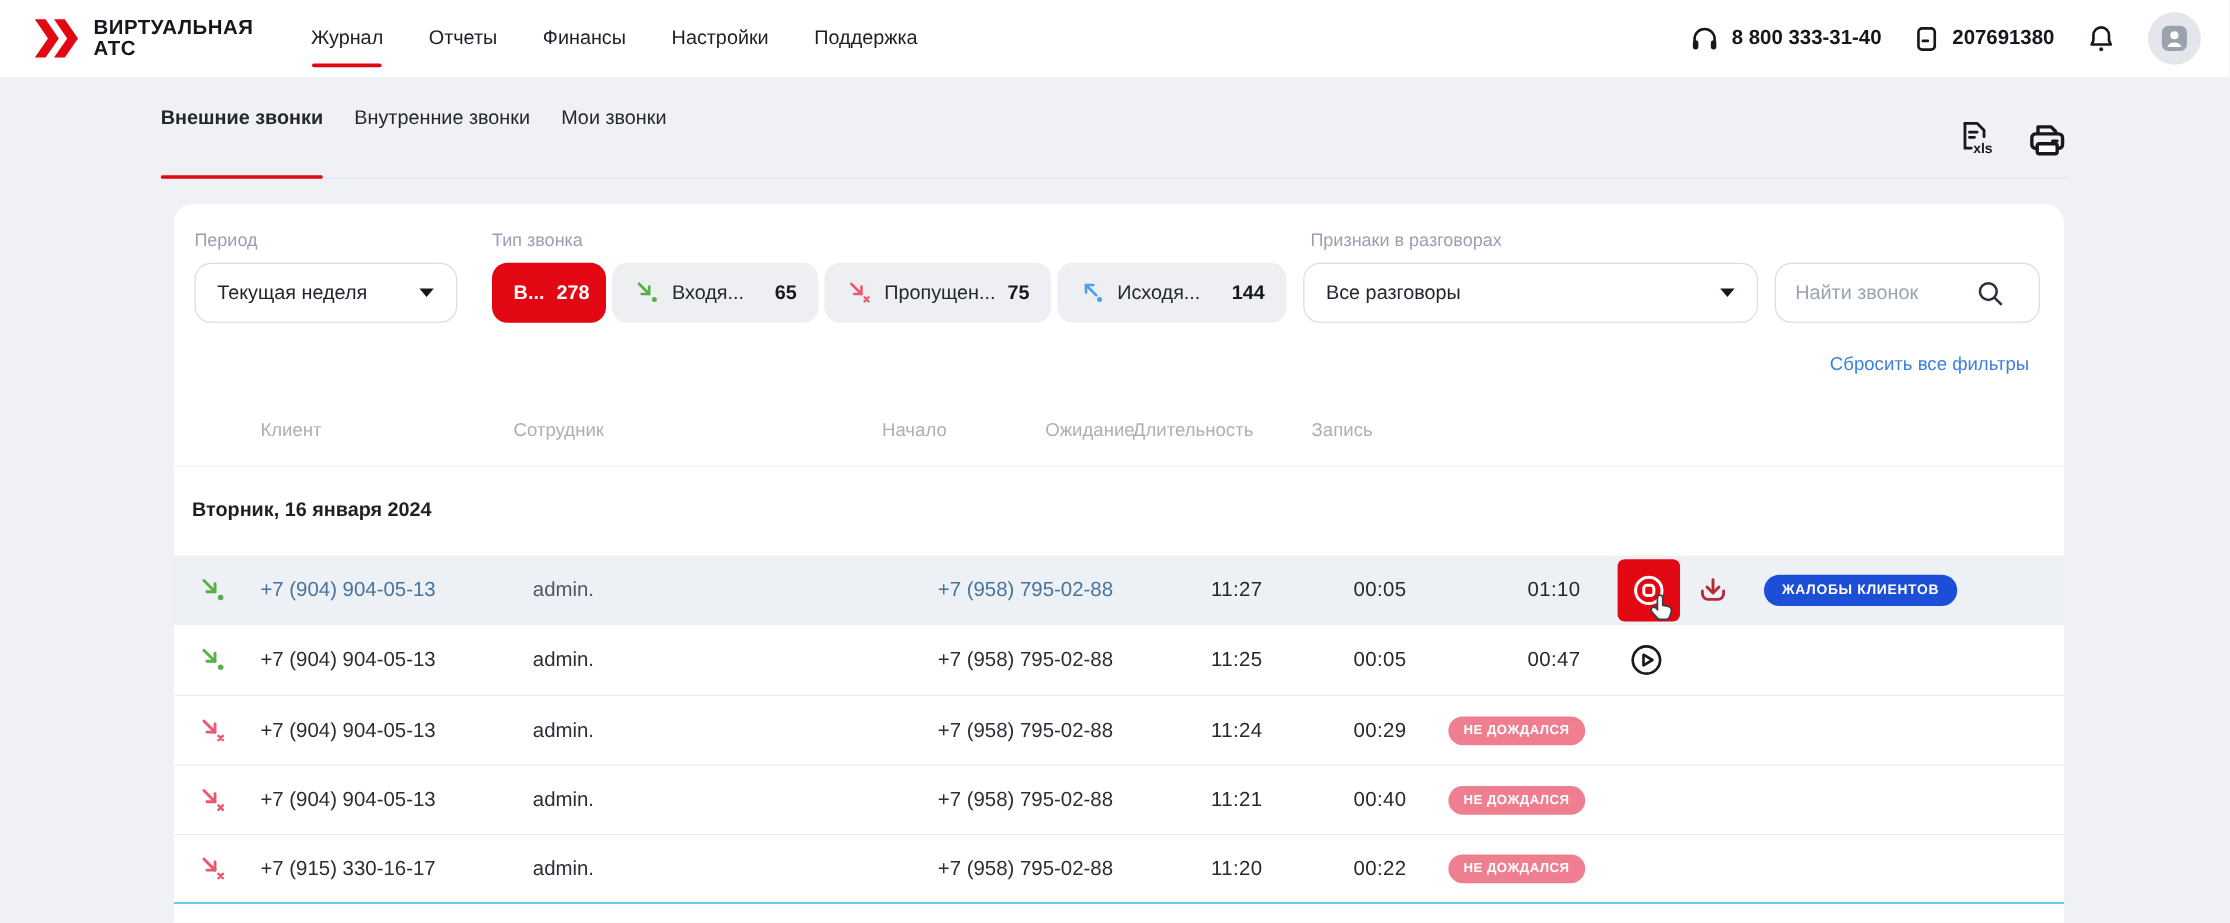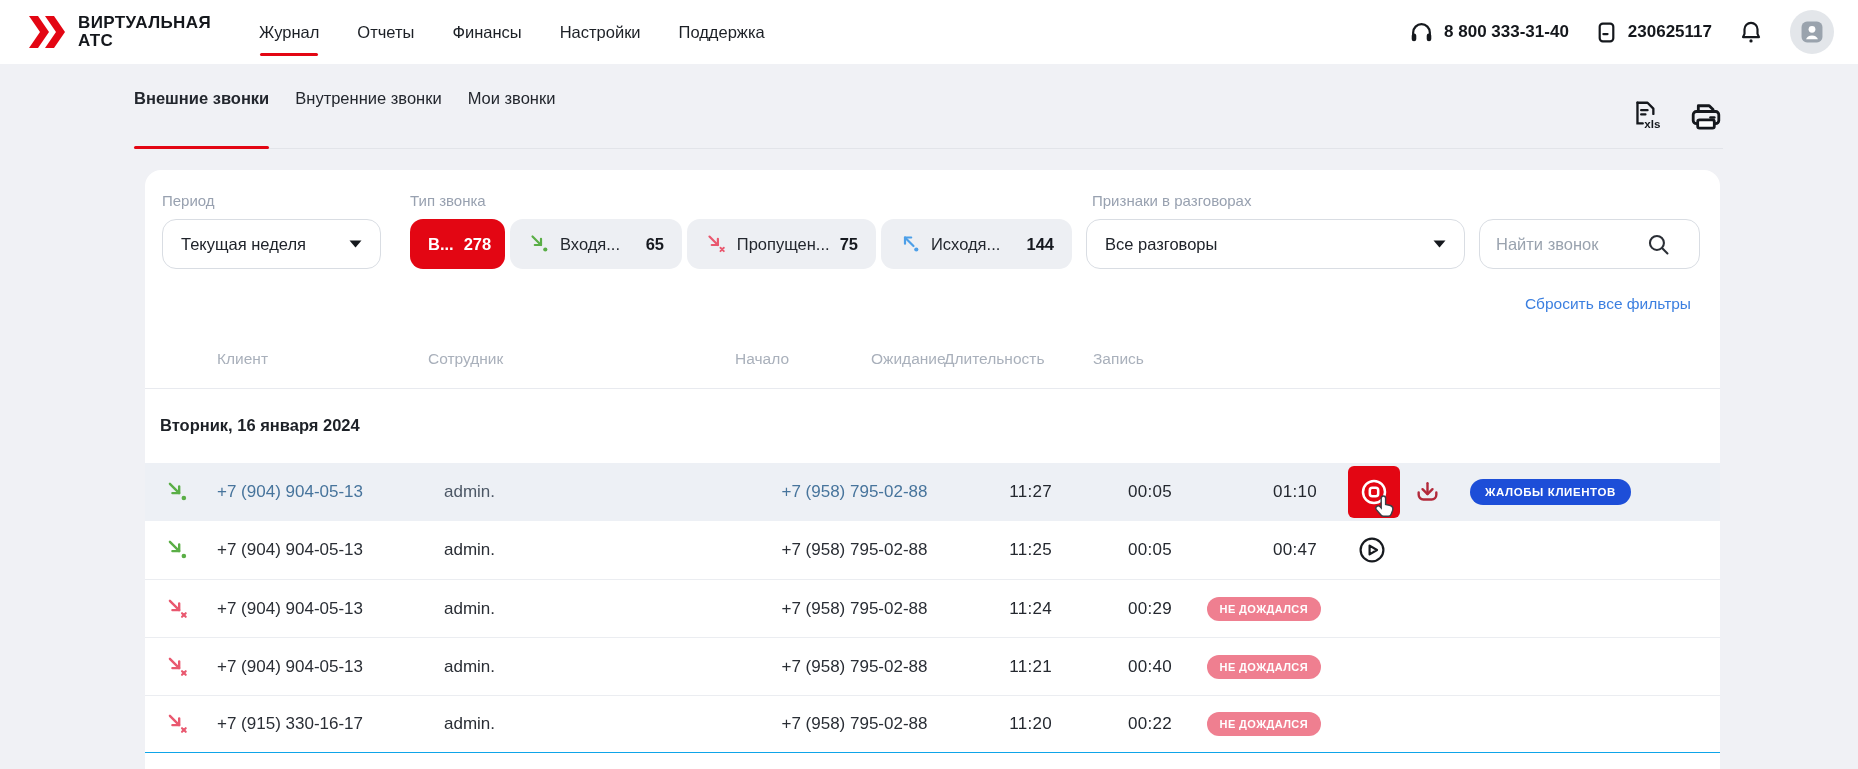--- a/index.html
+++ b/index.html
@@ -119,21 +119,21 @@
           <rect x="2.6" y="13" width="4.4" height="7.4" rx="2.2" fill="#15181d"></rect>
           <rect x="17" y="13" width="4.4" height="7.4" rx="2.2" fill="#15181d"></rect>
         </svg>
         <span class="hr-text">8 800 333-31-40</span>
       </div>
       <div class="hr-group">
         <svg width="23" height="23" viewBox="0 0 22 22">
           <rect x="4.5" y="2.5" width="13" height="17" rx="3" fill="none" stroke="#15181d" stroke-width="2.1"></rect>
           <path d="M8 12.5 h4" stroke="#15181d" stroke-width="2.1" stroke-linecap="round"></path>
         </svg>
-        <span class="hr-text">230625117</span>
+        <span class="hr-text">207691380</span>
       </div>
       <button class="iconbtn">
         <svg width="26" height="26" viewBox="0 0 24 24">
           <path d="M12 3.5a6 6 0 0 1 6 6v4.2l1.4 3H4.6l1.4-3V9.5a6 6 0 0 1 6-6Z" fill="none" stroke="#15181d" stroke-width="2" stroke-linejoin="round"></path>
           <circle cx="12" cy="20.3" r="1.5" fill="#15181d"></circle>
         </svg>
       </button>
       <div class="avatar">
         <svg width="22" height="22" viewBox="0 0 20 20">
           <rect x="0.5" y="0.5" width="19" height="19" rx="5" fill="#9aa3ad"></rect>

